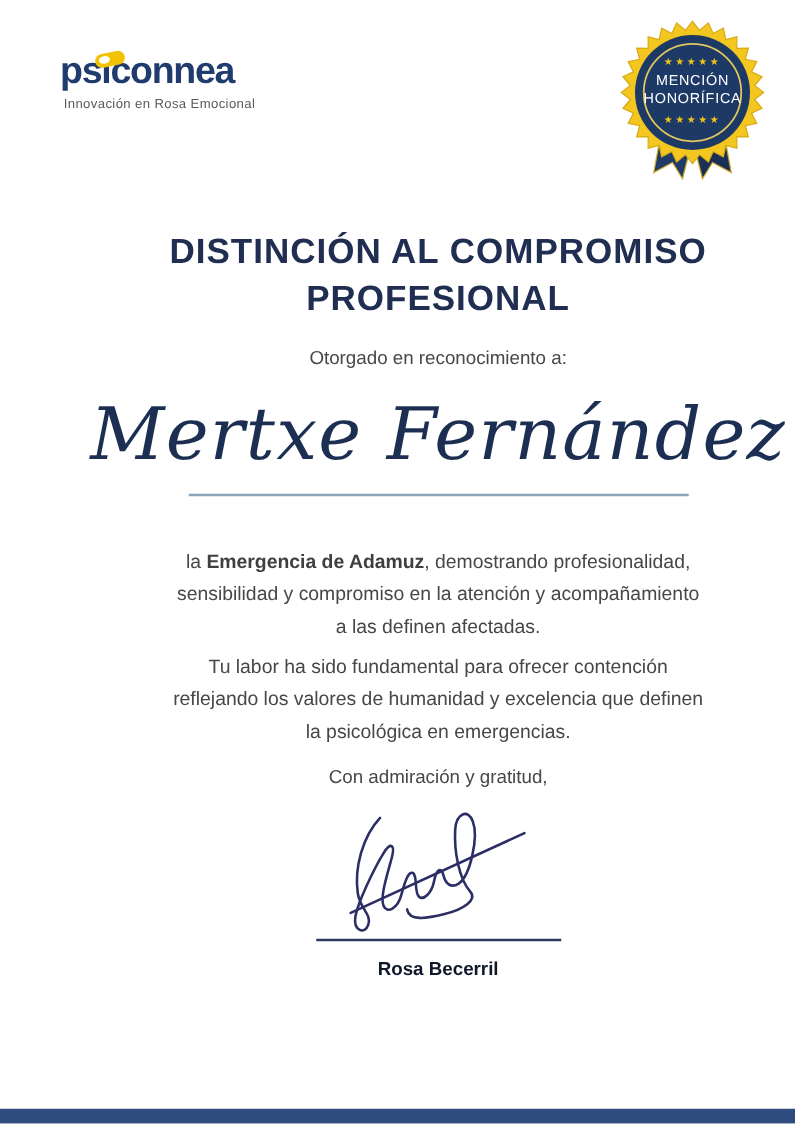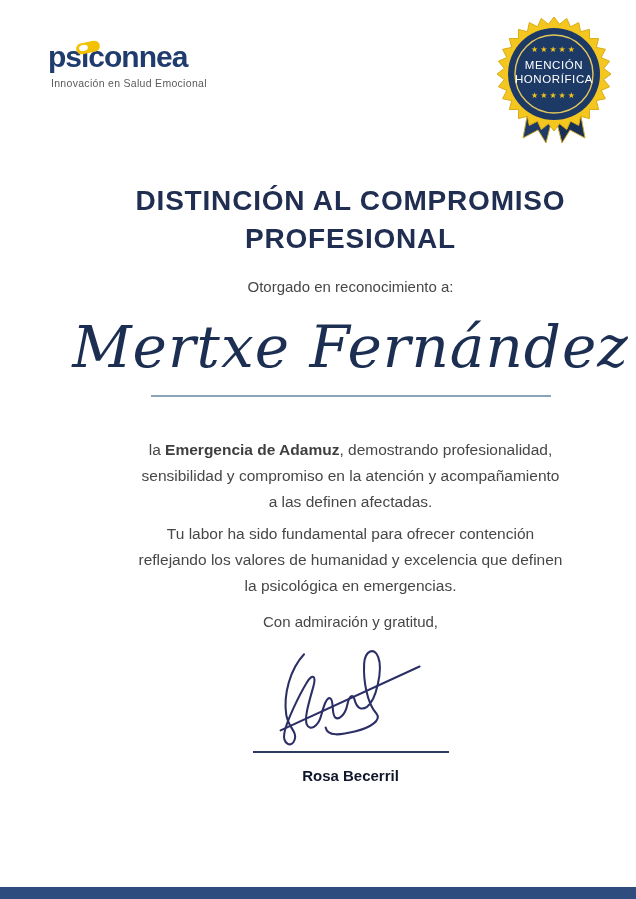--- a/index.html
+++ b/index.html
@@ -58,21 +58,21 @@
 </head>
 <body>
 
 <div class="page">
 
   <div class="logo">
     <div class="logo-pill">
       <span class="pill-dot"></span>
     </div>
     <div class="wordmark">psiconnea</div>
-    <div class="tagline">Innovación en Salud Emocional</div>
+    <div class="tagline">Innovación en Rosa Emocional</div>
   </div>
 
   <div class="badge">
     <svg width="122" height="132" viewBox="0 0 122 132">
 
       <path d="M40 72 L64 88 L53 131 L45 118 L30 126 Z" fill="#203b68" stroke="#caa92a" stroke-width="1"></path>
       <path d="M82 72 L58 88 L69 131 L77 118 L92 126 Z" fill="#1a2f55" stroke="#caa92a" stroke-width="1"></path>
 
       <polygon id="starburst" points="118.0,62.0 110.7,67.6 116.6,74.7 108.2,78.5 112.4,86.7 103.3,88.6 105.6,97.5 96.4,97.4 96.5,106.6 87.6,104.3 85.7,113.4 77.5,109.2 73.7,117.6 66.6,111.7 61.0,119.0 55.4,111.7 48.3,117.6 44.5,109.2 36.3,113.4 34.4,104.3 25.5,106.6 25.6,97.4 16.4,97.5 18.7,88.6 9.6,86.7 13.8,78.5 5.4,74.7 11.3,67.6 4.0,62.0 11.3,56.4 5.4,49.3 13.8,45.5 9.6,37.3 18.7,35.4 16.4,26.5 25.6,26.6 25.5,17.4 34.4,19.7 36.3,10.6 44.5,14.8 48.3,6.4 55.4,12.3 61.0,5.0 66.6,12.3 73.7,6.4 77.5,14.8 85.7,10.6 87.6,19.7 96.5,17.4 96.4,26.6 105.6,26.5 103.3,35.4 112.4,37.3 108.2,45.5 116.6,49.3 110.7,56.4" fill="#f3c71f" stroke="#d9ab15" stroke-width="1"></polygon>
       <circle cx="61" cy="62" r="48" fill="#f3c71f"></circle>

